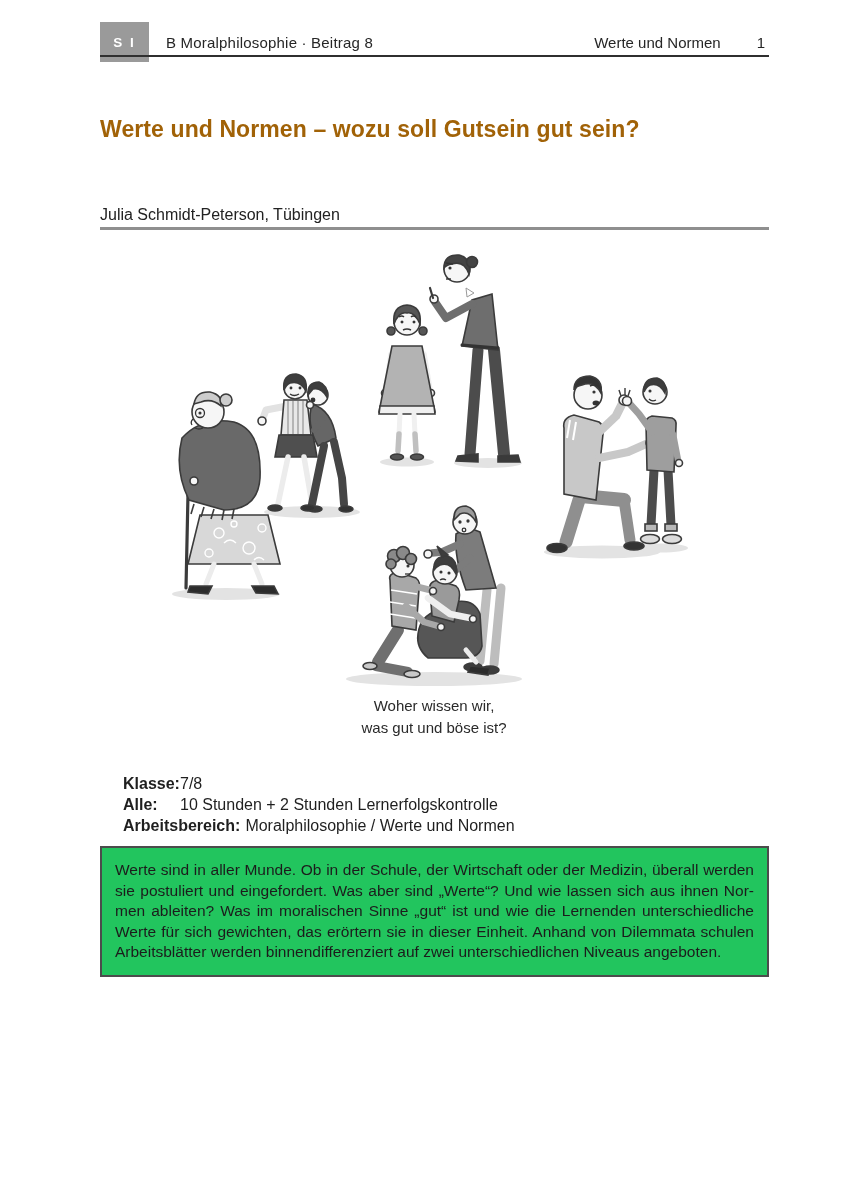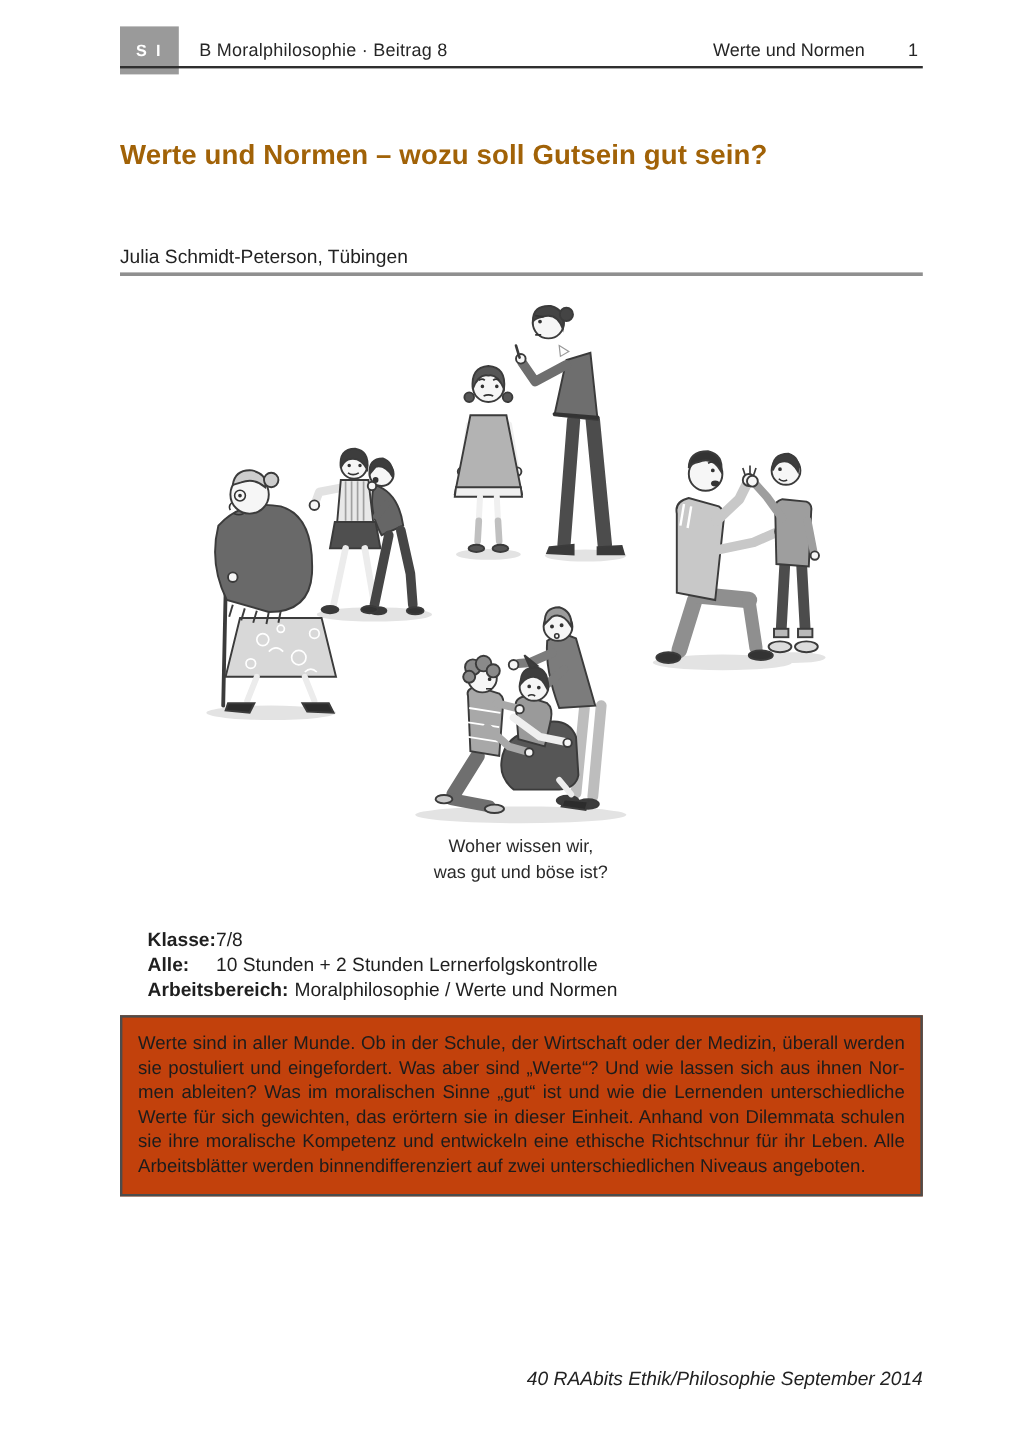--- a/index.html
+++ b/index.html
@@ -28,21 +28,21 @@
   .caption { position:absolute; left:234px; top:695px; width:400px; text-align:center;
              font-size:15px; line-height:22px; color:#2a2a2a; }
   
   .meta { position:absolute; left:100px; top:773px; font-size:16px; line-height:21px; color:#1f1f1f; }
   .meta-row { white-space:nowrap;margin-left:23px; }
   .meta-label { font-weight:bold; }
   .meta-label.fixed { display:inline-block; min-width:57px; }
   .meta-label.inline { margin-right:5px; }
   
   .abstract-box { position:absolute; left:100px; top:846px; width:669px; box-sizing:border-box;
-                  background:#c2410c; border:2px solid #4c4c4c; padding:12px 13px 12px 13px;
+                  background:#22c55e; border:2px solid #4c4c4c; padding:12px 13px 12px 13px;
                   font-size:15.5px; line-height:20.5px; color:#1c1c1c; }
   .abs-line { text-align:justify; text-align-last:justify; }
   .abs-line.last { text-align-last:left; }
   
   .footer { position:absolute; left:100px; top:1141px; width:669px; text-align:right;
             font-style:italic; font-size:16px; color:#222222; }
   
   .ln { fill:none; stroke-linecap:round; stroke-linejoin:round; }
 </style>
 </head>
@@ -319,19 +319,17 @@
     <div class="meta-row">
       <span class="meta-label inline">Arbeitsbereich:</span><span>Moralphilosophie / Werte und Normen</span>
     </div>
   </div>
 
   <div class="abstract-box">
     <div class="abs-line">Werte sind in aller Munde. Ob in der Schule, der Wirtschaft oder der Medizin, überall werden</div>
     <div class="abs-line">sie postuliert und eingefordert. Was aber sind „Werte“? Und wie lassen sich aus ihnen Nor-</div>
     <div class="abs-line">men ableiten? Was im moralischen Sinne „gut“ ist und wie die Lernenden unterschiedliche</div>
     <div class="abs-line">Werte für sich gewichten, das erörtern sie in dieser Einheit. Anhand von Dilemmata schulen</div>
-    <div class="abs-line">sie ihre moralische Kompetenz und entwickeln eine ethische Richtschnur für ihr Leben. Alle</div>
     <div class="abs-line last">Arbeitsblätter werden binnendifferenziert auf zwei unterschiedlichen Niveaus angeboten.</div>
   </div>
 
-  <div class="footer">40 RAAbits Ethik/Philosophie September 2014</div>
 
 </div>
 
 </body></html>

